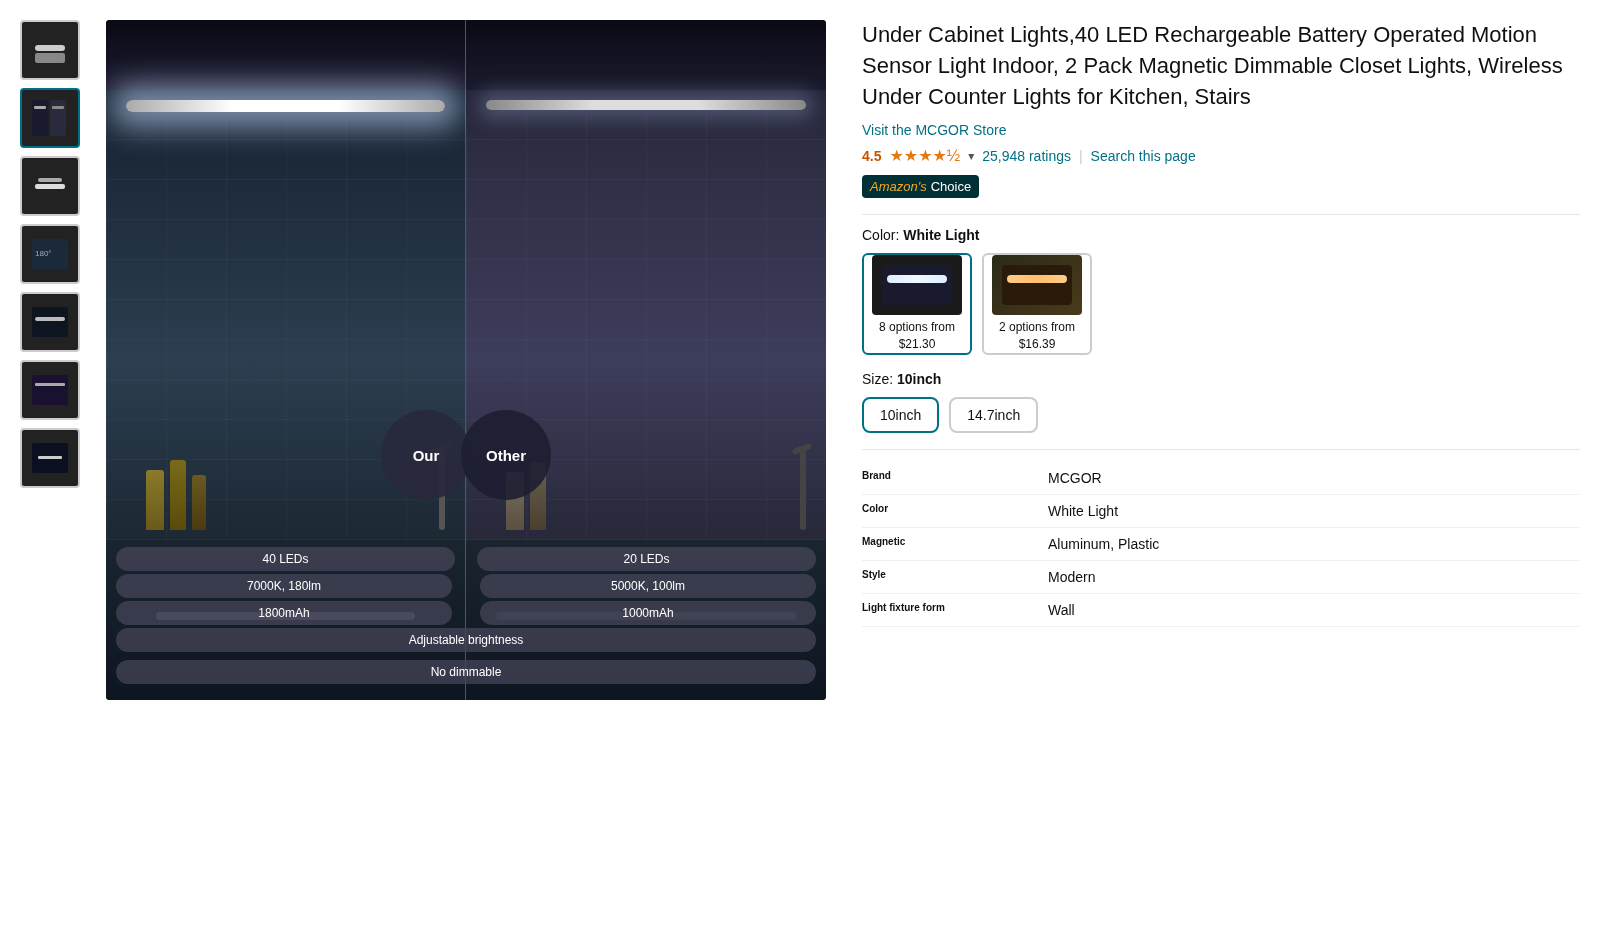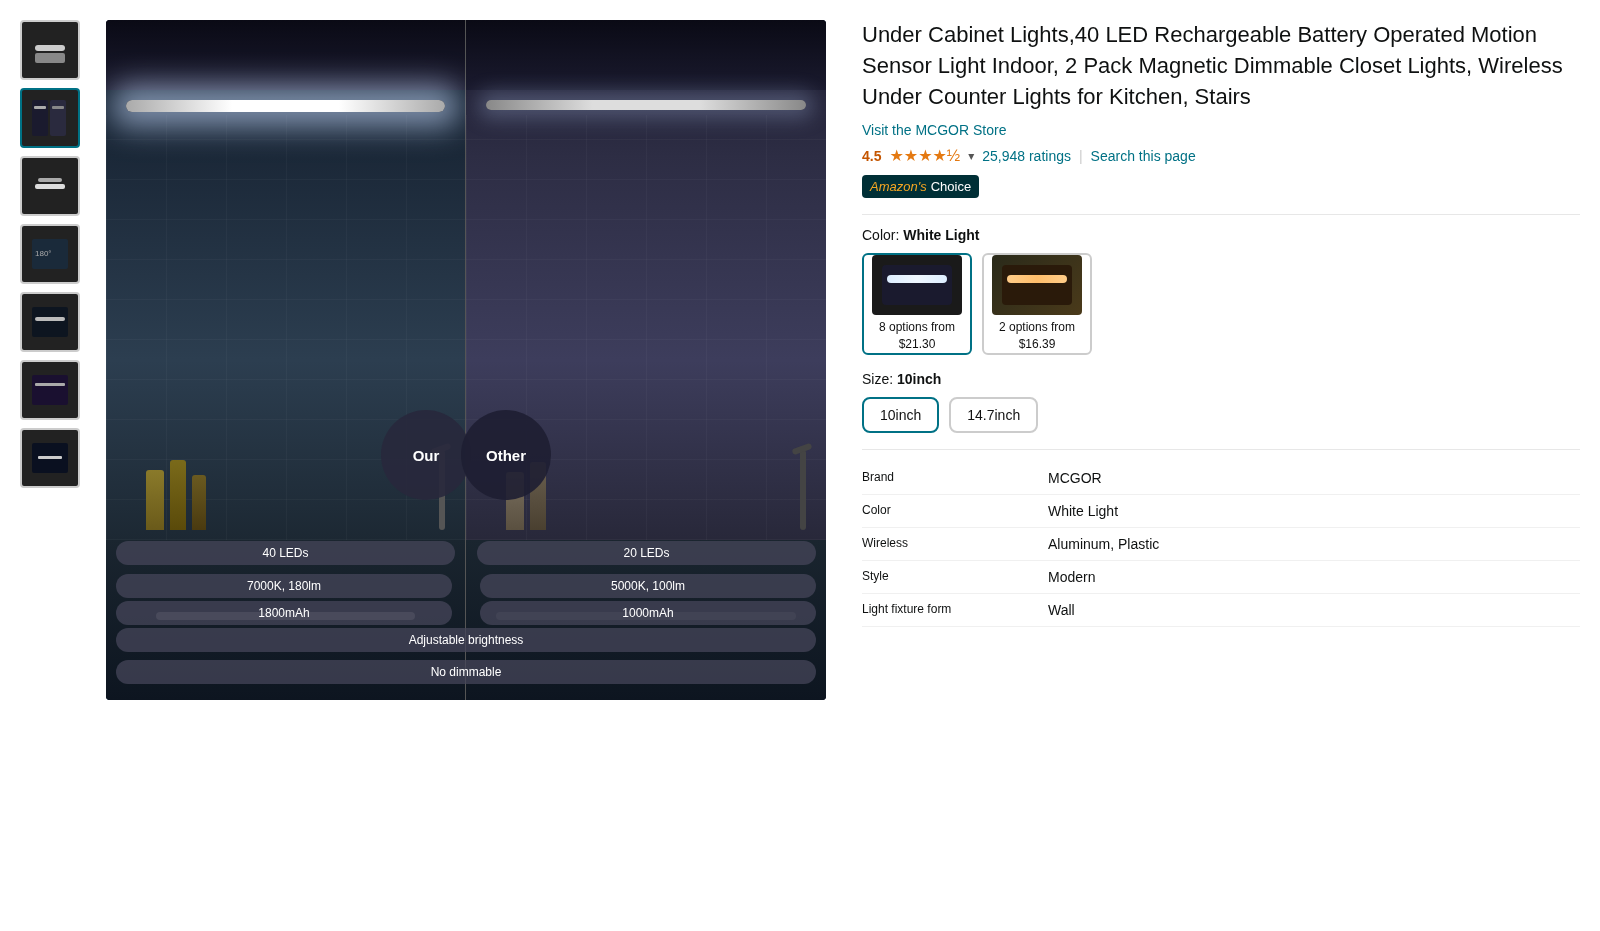--- a/index.html
+++ b/index.html
@@ -106,21 +106,21 @@
     .size-options { display: flex; gap: 10px; margin-bottom: 16px; }
     .size-btn {
       border: 2px solid #ccc; border-radius: 8px; padding: 8px 16px; cursor: pointer;
       font-size: 14px; background: #fff; color: #111;
     }
     .size-btn.selected { border: 2px solid #007185; background: #fff; }
 
     
     .specs-table { margin-top: 10px; width: 100%; }
     .spec-row { display: flex; padding: 8px 0; border-bottom: 1px solid #f0f0f0; }
-    .spec-label { width: 186px; font-weight: normal; font-size: 12px; color: #0F1111; flex-shrink: 0; }
+    .spec-label { width: 186px; font-weight: bold; font-size: 10px; color: #0F1111; flex-shrink: 0; }
     .spec-value { font-size: 14px; color: #0F1111; }
   </style>
 </head>
 <body>
 
 <div class="page-container">
 
   <div class="thumbnails">
     <div class="thumb">
       <svg viewBox="0 0 40 40">
@@ -212,21 +212,21 @@
       <div style="position:absolute;bottom:200px;left:50%;transform:translateX(-50%);z-index:20;display:flex;align-items:flex-start;gap:0;">
         <div style="width:90px;height:90px;background:rgba(40,40,60,0.9);border-radius:50%;display:flex;align-items:center;justify-content:center;color:#fff;font-size:15px;font-weight:bold;margin-right:-10px;z-index:1;">
           <span>Our</span>
         </div>
         <div style="width:90px;height:90px;background:rgba(30,30,50,0.9);border-radius:50%;display:flex;align-items:center;justify-content:center;color:#fff;font-size:15px;font-weight:bold;z-index:2;">
           <span>Other</span>
         </div>
       </div>
 
       <div style="position:absolute;bottom:16px;left:10px;right:10px;z-index:15;">
-        <div style="display:flex;gap:1px;margin-bottom:9px;">
+        <div style="display:flex;gap:1px;margin-bottom:3px;">
           <div style="flex:1;background:rgba(70,70,90,0.75);color:#fff;text-align:center;padding:5px 2px;border-radius:20px;font-size:12px;">40 LEDs</div>
           <div style="width:20px;"></div>
           <div style="flex:1;background:rgba(70,70,90,0.75);color:#fff;text-align:center;padding:5px 2px;border-radius:20px;font-size:12px;">20 LEDs</div>
         </div>
         <div style="display:flex;gap:4px;margin-bottom:3px;">
           <div style="flex:1;background:rgba(70,70,90,0.75);color:#fff;text-align:center;padding:5px 2px;border-radius:20px;font-size:12px;">7000K, 180lm</div>
           <div style="width:20px;"></div>
           <div style="flex:1;background:rgba(70,70,90,0.75);color:#fff;text-align:center;padding:5px 2px;border-radius:20px;font-size:12px;">5000K, 100lm</div>
         </div>
         <div style="display:flex;gap:4px;margin-bottom:3px;">
@@ -321,21 +321,21 @@
     <div class="specs-table">
       <div class="spec-row">
         <span class="spec-label">Brand</span>
         <span class="spec-value">MCGOR</span>
       </div>
       <div class="spec-row">
         <span class="spec-label">Color</span>
         <span class="spec-value">White Light</span>
       </div>
       <div class="spec-row">
-        <span class="spec-label">Wireless</span>
+        <span class="spec-label">Magnetic</span>
         <span class="spec-value">Aluminum, Plastic</span>
       </div>
       <div class="spec-row">
         <span class="spec-label">Style</span>
         <span class="spec-value">Modern</span>
       </div>
       <div class="spec-row">
         <span class="spec-label">Light fixture form</span>
         <span class="spec-value">Wall</span>
       </div>

